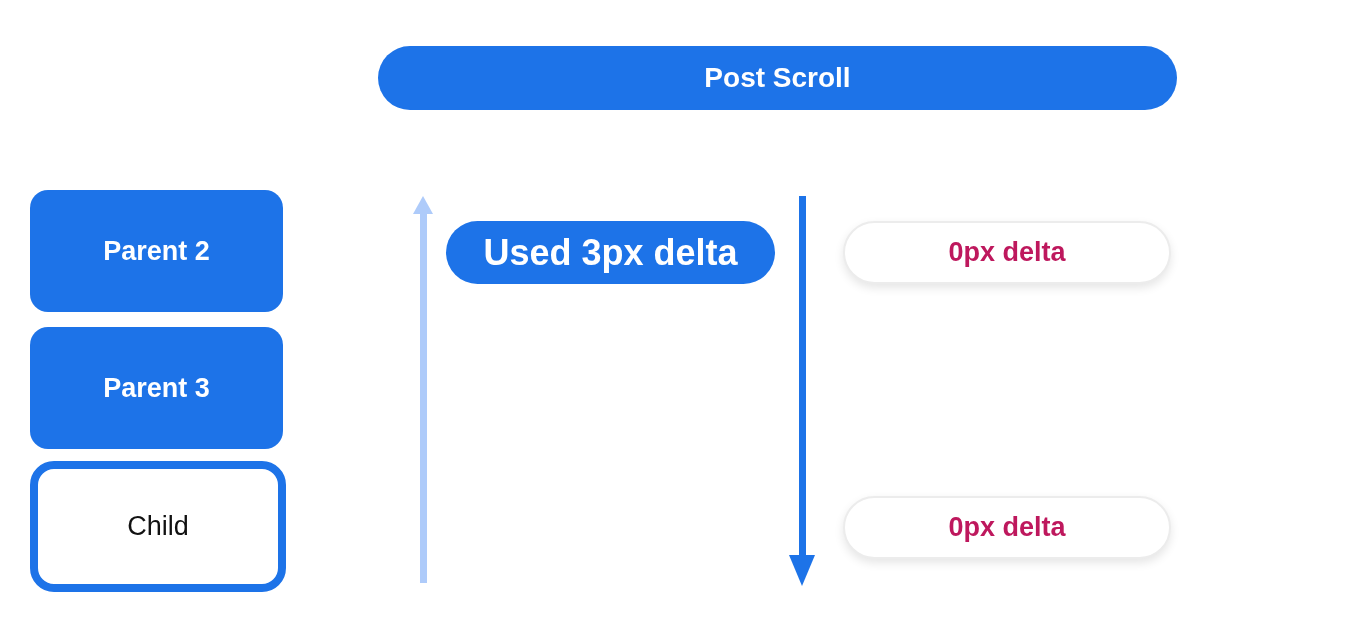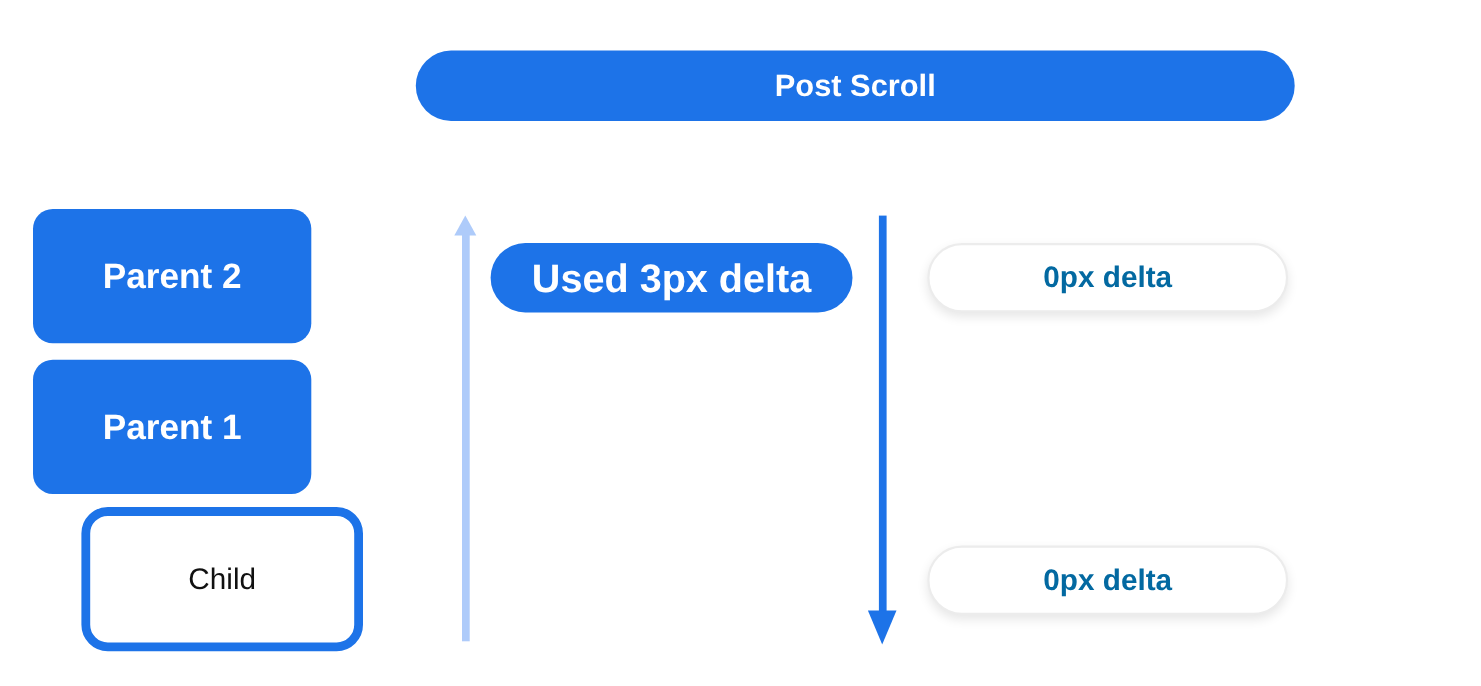--- a/index.html
+++ b/index.html
@@ -27,21 +27,21 @@
   }
   .box-blue {
     position: absolute;
     background: var(--primary-blue, #1d73e8);
     color: #ffffff;
     font-weight: bold;
     display: flex;
     align-items: center;
     justify-content: center;
     border-radius: 18px;
-    font-size: 32px;
+    font-size: 27px;
   }
   .title-pill {
     left: 378px; top: 46px;
     width: 799px; height: 64px;
     font-size: 28px;
   }
   .parent-2 { left: 30px; top: 190px; width: 253px; height: 122px; }
   .parent-1 { left: 30px; top: 327px; width: 253px; height: 122px; }
   .child-box {
     position: absolute;
@@ -50,21 +50,20 @@
     box-sizing: border-box;
     background: #ffffff;
     border: 8px solid var(--primary-blue, #1d73e8);
     border-radius: 24px;
     display: flex;
     align-items: center;
     justify-content: center;
     font-size: 27px;
     font-weight: 500;
     color: #111111;
-    margin-left: 44px;
   }
   .delta-pill-blue {
     width: 329px; height: 63px;
     font-size: 36px;
     border-radius: 32px;
   }
   .used-delta { left: 446px; top: 221px; }
   .no-delta  { left: 446px; top: 358px; }
   .pill-white {
     position: absolute;
@@ -72,21 +71,21 @@
     box-sizing: border-box;
     background: #ffffff;
     border: 2px solid var(--pill-border, #ececec);
     border-radius: 32px;
     box-shadow: 0 4px 10px rgba(0,0,0,0.10);
     display: flex;
     align-items: center;
     justify-content: center;
     font-size: 27px;
     font-weight: 600;
-    color: #0369a1;
+    color: #be185d;
   }
   .zero-delta-top    { left: 843px; top: 221px; }
   .zero-delta-bottom { left: 843px; top: 496px; }
 
   
   .up-arrow-shaft {
     position: absolute;
     left: 420px; top: 213px;
     width: 7px; height: 370px;
     background: var(--light-blue, #aecbfa);
@@ -117,21 +116,21 @@
 </style>
 </head>
 <body>
 
 <div class="canvas">
 
   <div class="pill-blue title-pill">Post Scroll</div>
 
   <div class="box-blue parent-2">Parent 2</div>
 
-  <div class="box-blue parent-1">Parent 1</div>
+  <div class="box-blue parent-1">Parent 3</div>
 
   <div class="child-box">Child</div>
 
   <div class="up-arrow-head"></div>
   <div class="up-arrow-shaft"></div>
 
   <div class="down-arrow-shaft"></div>
   <div class="down-arrow-head"></div>
 
   <div class="pill-blue delta-pill-blue used-delta">Used 3px delta</div>

